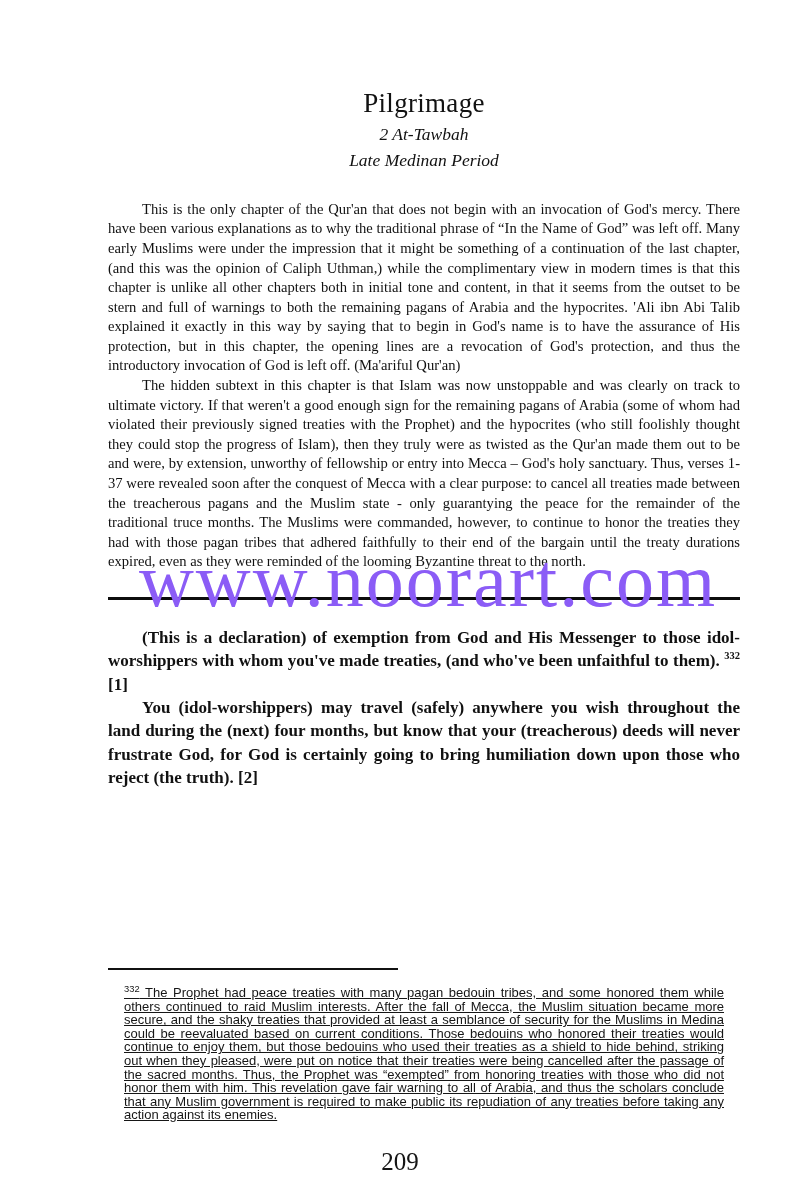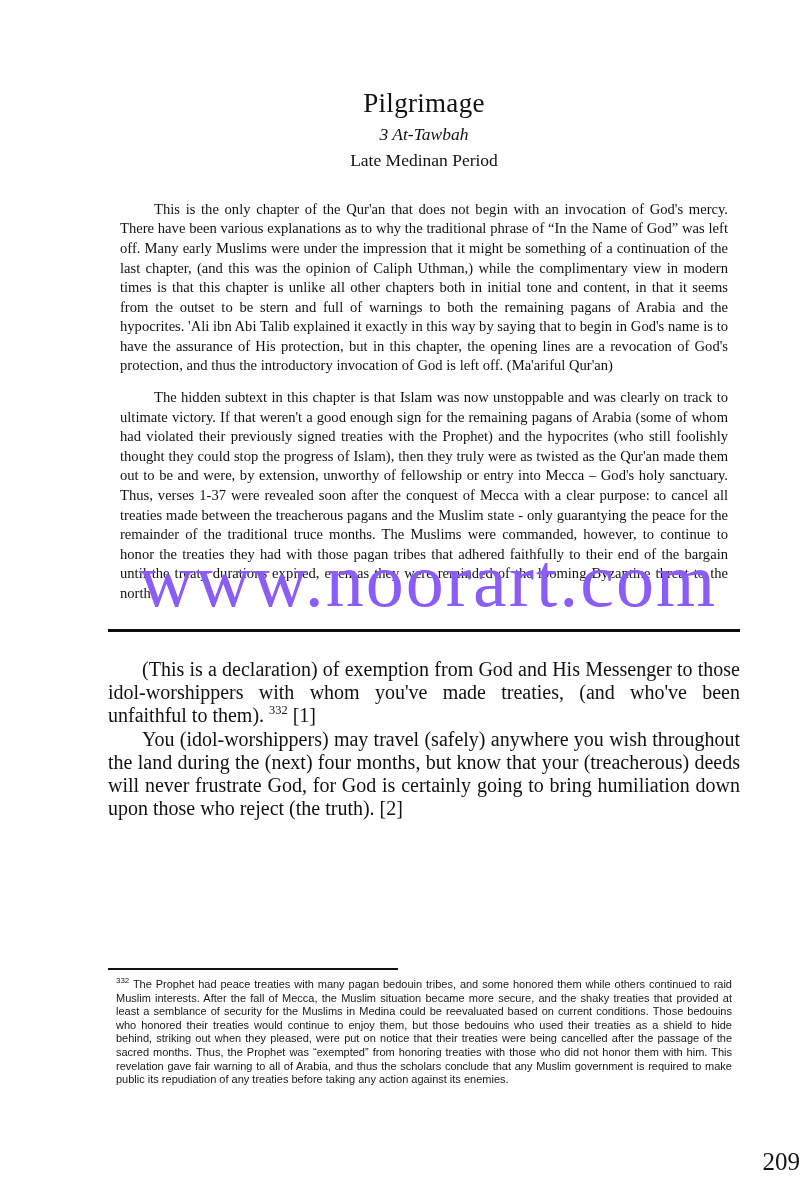--- a/index.html
+++ b/index.html
@@ -61,30 +61,31 @@
     letter-spacing: 0.3px;
   }
   .chapter-subtitle {
     font-size: 17.5px;
     font-style: italic;
     line-height: 1.3;
     margin: 0;
   }
   .chapter-period {
     font-size: 17.5px;
+    font-style: italic;
     line-height: 1.3;
     margin: 3px 0 0 0;
   }
 
   
   .intro {
     margin-top: 28px;
   }
   .intro p {
-    margin: 12px;
+    margin: 0;
     font-size: 14.6px;
     line-height: 19.6px;
     text-align: justify;
     text-indent: 34px;
     text-justify: inter-word;
   }
 
   
   .thick-rule {
     margin: 25px 0 0 0;
@@ -92,25 +93,26 @@
     background: #0d0d0d;
     width: 100%;
   }
 
   
   .verses {
     margin-top: 26px;
   }
   .verses p {
     margin: 0;
-    font-size: 20px;
+    font-size: 17px;
     line-height: 23.3px;
     text-align: justify;
     text-indent: 34px;
     text-justify: inter-word;
+    font-weight: bold;
   }
   sup.fn {
     font-size: 0.62em;
     vertical-align: super;
     line-height: 0;
   }
 
   
   .footnote-area {
     position: absolute;
@@ -119,60 +121,61 @@
     width: 632px;
     z-index: 1;
   }
   .footnote-rule {
     width: 290px;
     height: 2px;
     background: #111111;
     margin: 0 0 8px 0;
   }
   .footnote-text {
-    margin: 8px;
+    margin: 16px;
     font-family: "Liberation Sans", "DejaVu Sans", sans-serif;
-    font-size: 11px;
+    font-size: 13px;
     line-height: 13.6px;
     text-align: justify;
     text-justify: inter-word;
     color: #161616;
+    text-decoration: underline;
   }
   .footnote-text sup {
     font-size: 0.72em;
     vertical-align: super;
     line-height: 0;
   }
 
   
   .page-number {
     position: absolute;
     left: 0;
     top: 1148px;
     width: 800px;
-    text-align: right;
+    text-align: center;
     font-size: 25px;
     color: #151515;
     z-index: 1;
     overflow: hidden;
     height: 32px;
   }
 </style>
 </head>
 <body>
 
 <div class="page">
 
   <div class="watermark">www.noorart.com</div>
 
   <div class="content">
 
     <div class="heading">
       <h1 class="chapter-title">Pilgrimage</h1>
-      <div class="chapter-subtitle">3 At-Tawbah</div>
+      <div class="chapter-subtitle">2 At-Tawbah</div>
       <div class="chapter-period">Late Medinan Period</div>
     </div>
 
     <div class="intro">
       <p>This is the only chapter of the Qur'an that does not begin with an invocation of God's mercy.  There have been various explanations as to why the traditional phrase of “In the Name of God” was left off.   Many early Muslims were under the impression that it might be something of a continuation of the last chapter, (and this was the opinion of Caliph Uthman,) while the complimentary view in modern times is that this chapter is unlike all other chapters both in initial tone and content, in that it seems from the outset to be stern and full of warnings to both the remaining pagans of Arabia and the hypocrites.  'Ali ibn Abi Talib explained it exactly in this way by saying that to begin in God's name is to have the assurance of His protection, but in this chapter, the opening lines are a revocation of God's protection, and thus the introductory invocation of God is left off.  (Ma'ariful Qur'an)</p>
       <p>The hidden subtext in this chapter is that Islam was now unstoppable and was clearly on track to ultimate victory.  If that weren't a good enough sign for the remaining pagans of Arabia (some of whom had violated their previously signed treaties with the Prophet) and the hypocrites (who still foolishly thought they could stop the progress of Islam), then they truly were as twisted as the Qur'an made them out to be and were, by extension, unworthy of fellowship or entry into Mecca – God's holy sanctuary.  Thus, verses 1-37 were revealed soon after the conquest of Mecca with a clear purpose: to cancel all treaties made between the treacherous pagans and the Muslim state - only guarantying the peace for the remainder of the traditional truce months.  The Muslims were commanded, however, to continue to honor the treaties they had with those pagan tribes that adhered faithfully to their end of the bargain until the treaty durations expired, even as they were reminded of the looming Byzantine threat to the north.</p>
     </div>
 
     <div class="thick-rule"></div>
 

